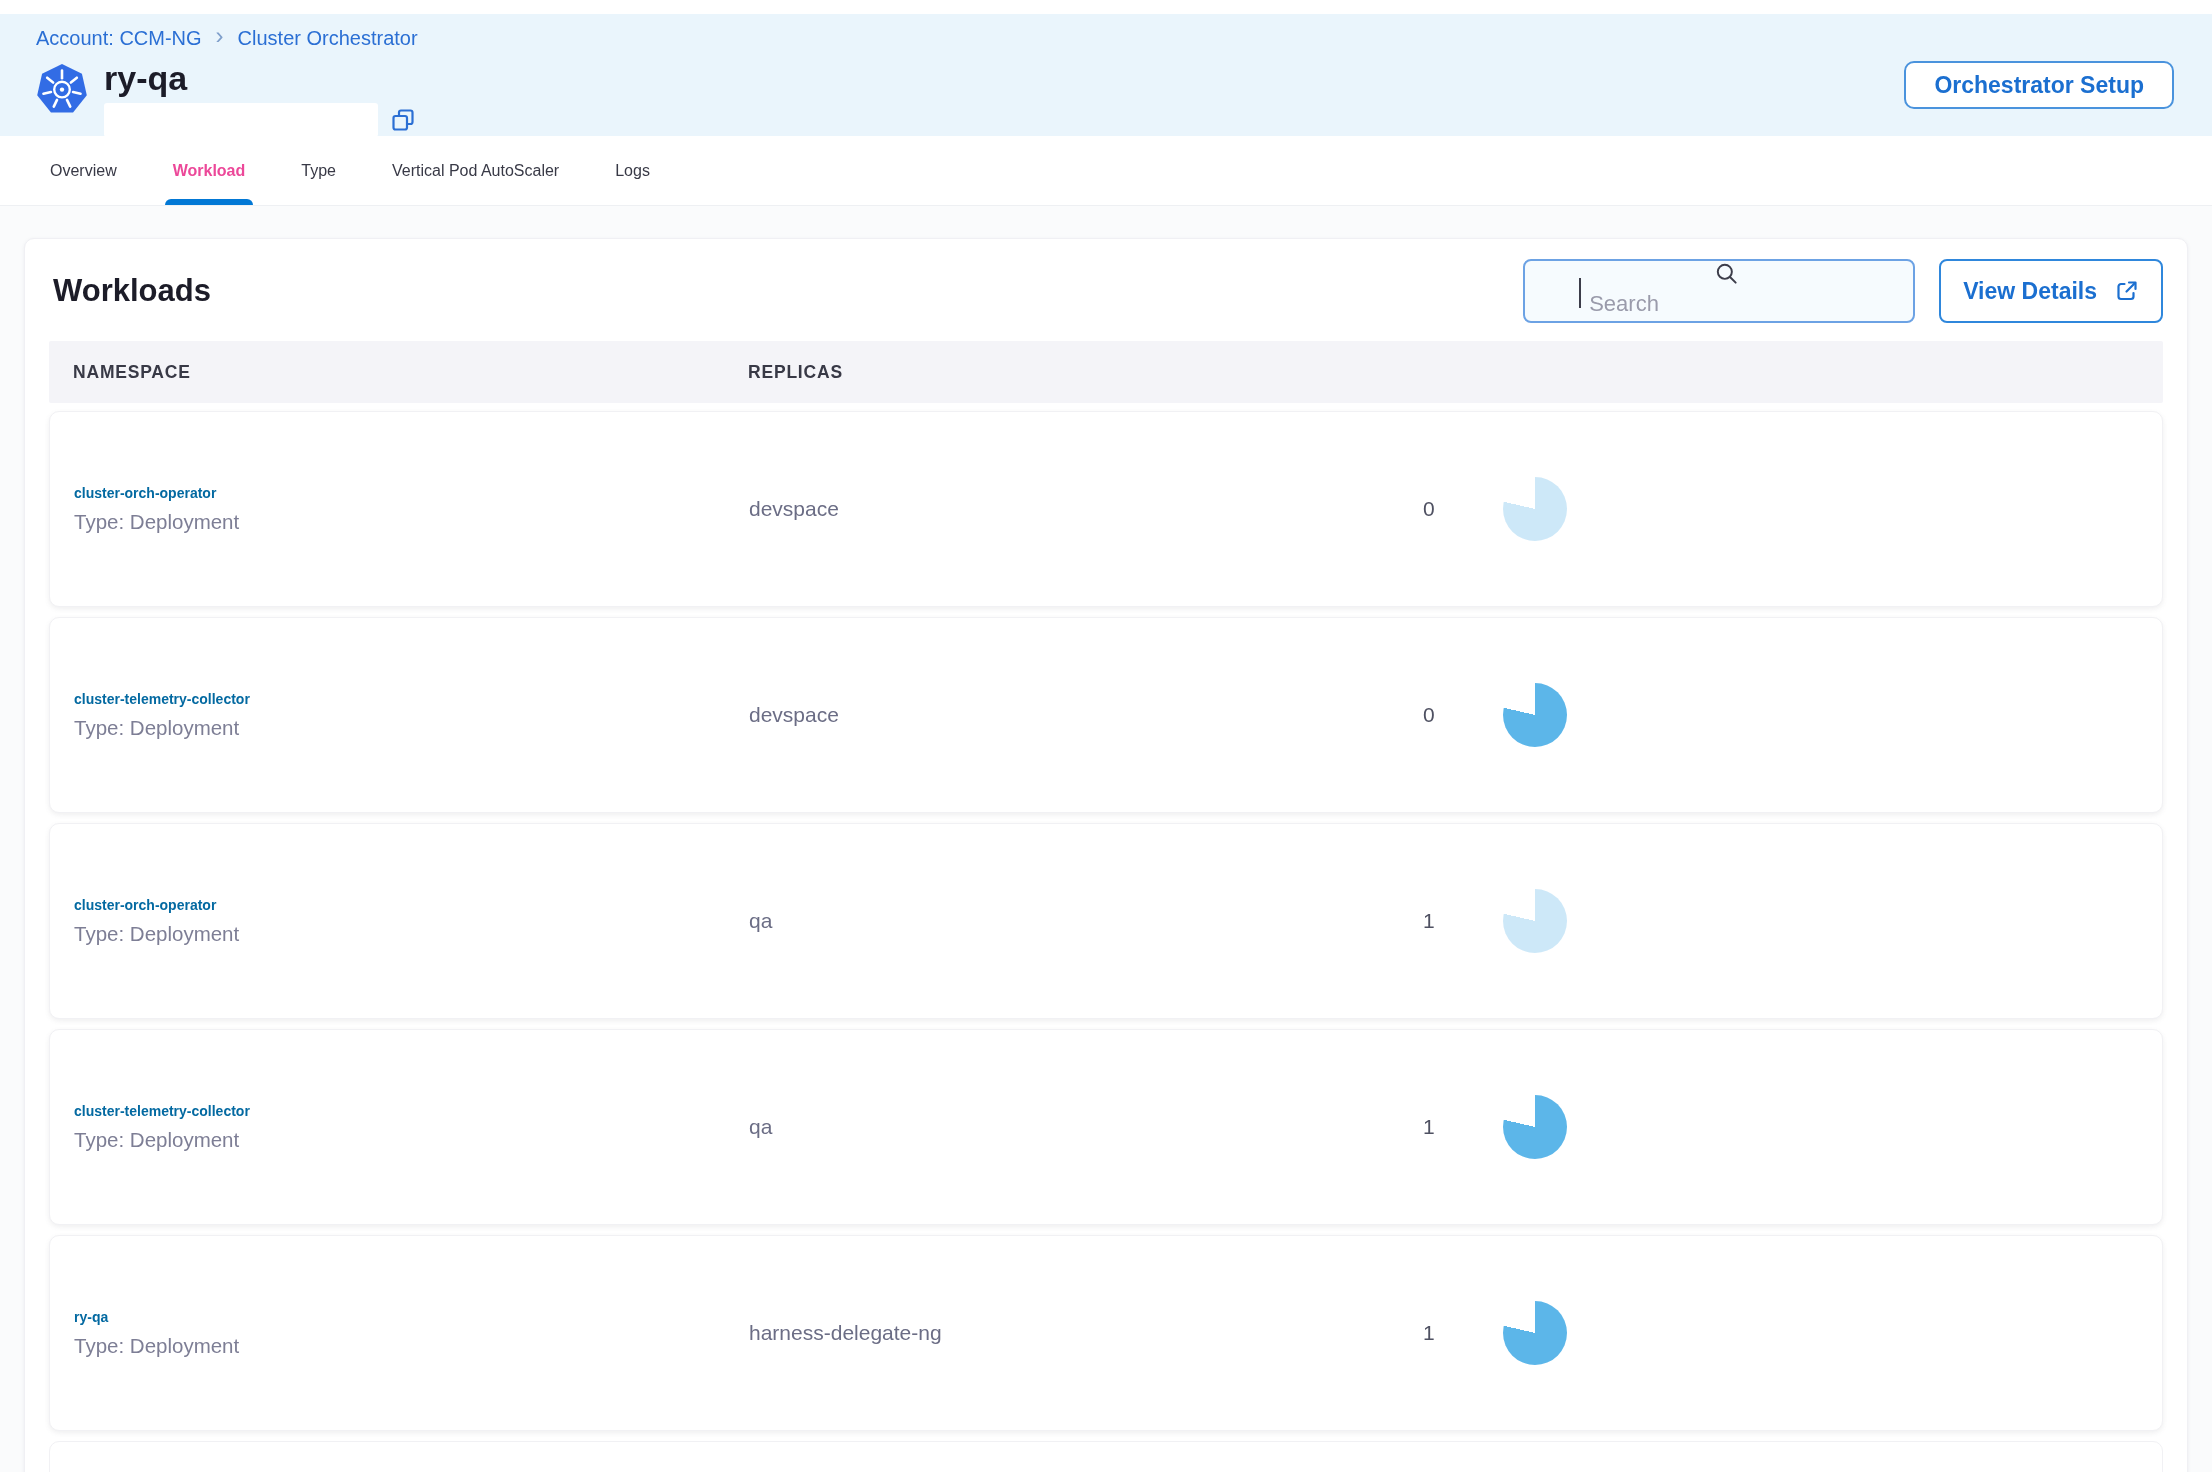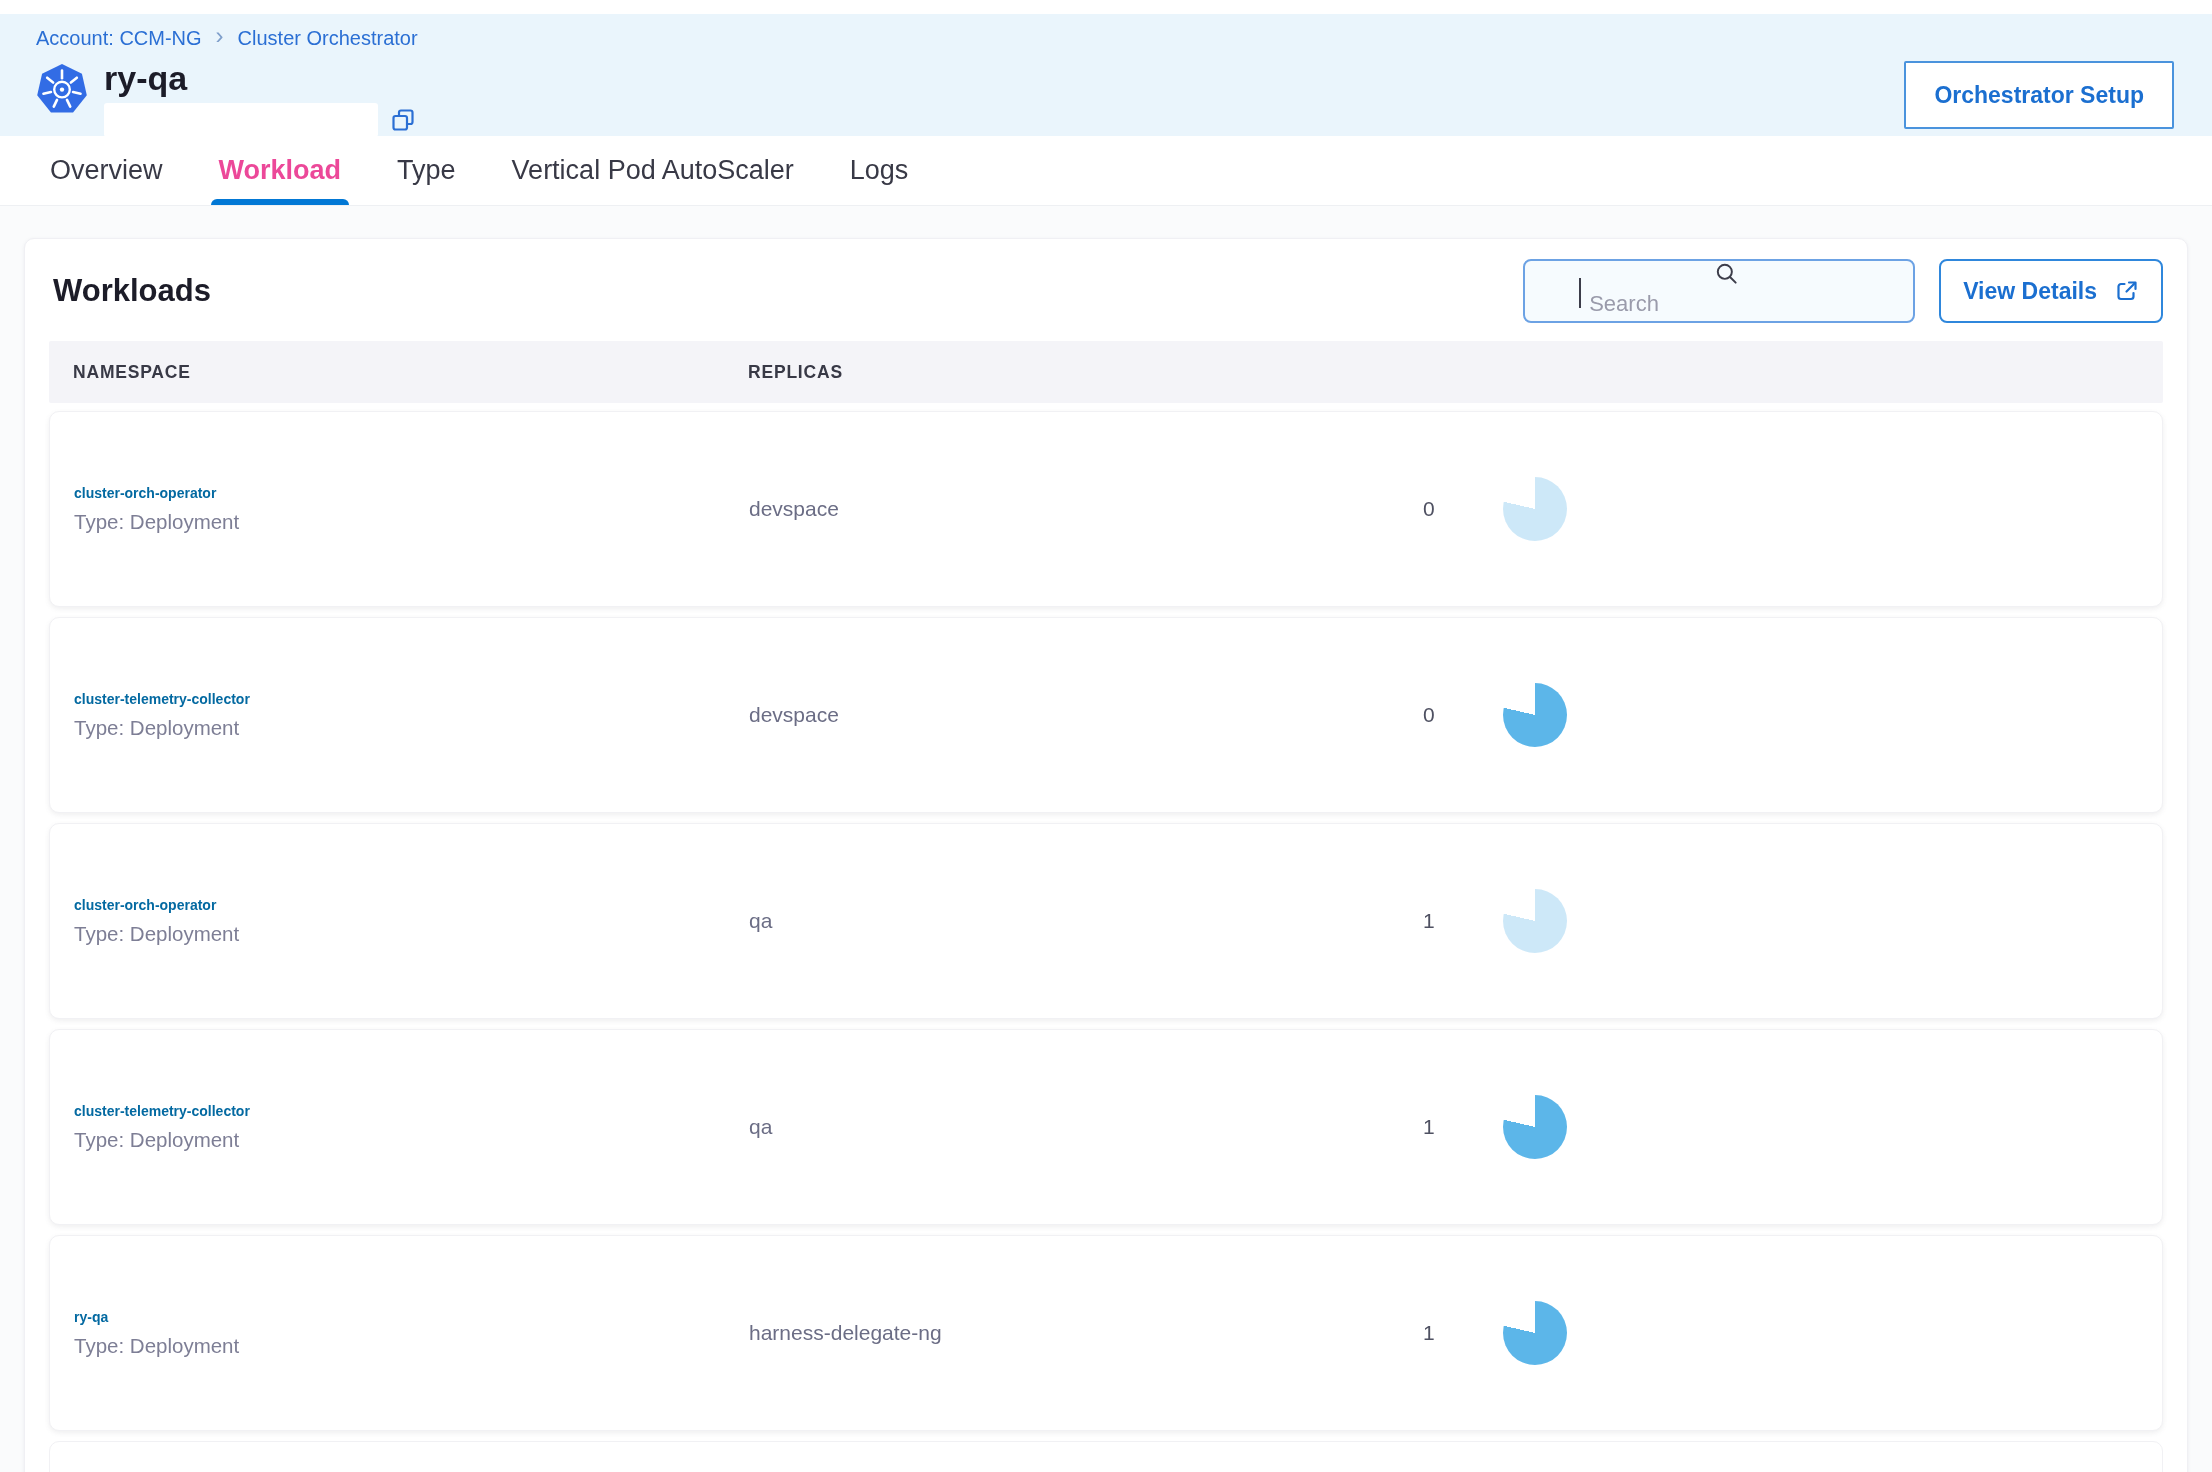--- a/index.html
+++ b/index.html
@@ -14,28 +14,28 @@
   .breadcrumb a { color:#2b6fd4; text-decoration:none; cursor:pointer; }
   .crumb-sep { color:#7f9fcb; font-size:24px; line-height:1; transform:translateY(-2px); }
   .title-row { display:flex; align-items:flex-start; gap:16px; margin-top:10px; }
   .k8s-badge { width:52px; height:54px; flex:0 0 auto; margin-top:2px; }
   .title-col { display:flex; flex-direction:column; }
   .cluster-title { font-size:34px; font-weight:700; color:#1c1c28; line-height:1.1; }
   .id-row { display:flex; align-items:center; gap:10px; margin-top:6px; }
   .id-redacted { width:274px; height:34px; background:#ffffff; border-radius:3px; }
   .copy-btn { width:30px; height:30px; display:flex; align-items:center; justify-content:center;
     cursor:pointer; background:transparent; border:none; }
-  .setup-btn { position:absolute; top:47px; right:38px; height:68px; padding:0 28px;
-    background:#ffffff; border:2px solid #4a93dd; border-radius:2px;
+  .setup-btn { position:absolute; top:47px; right:38px; height:48px; padding:0 28px;
+    background:#ffffff; border:2px solid #4a93dd; border-radius:10px;
     color:#1b6fd0; font-weight:700; font-size:23px; font-family:inherit; cursor:pointer; }
 
   
   .tab-bar { height:70px; background:#ffffff; display:flex; align-items:stretch; gap:56px;
     padding:0 0 0 50px; border-bottom:1px solid #eef0f3; }
-  .tab { position:relative; display:flex; align-items:center; font-size:27px; color:#383946;
+  .tab { position:relative; display:flex; align-items:center; font-size:16px; color:#383946;
     cursor:pointer; white-space:nowrap; }
   .tab.active { color:#ec4899; font-weight:700; }
   .tab.active::after { content:""; position:absolute; left:-8px; right:-8px; bottom:0;
     height:6px; background:#0278d5; border-radius:6px 6px 0 0; }
 
   
   .page-body { height:1268px; background:#fafbfc; padding:32px 24px 0 24px; }
   .panel { background:#ffffff; border:1px solid #f0f0f4; border-radius:10px;
     box-shadow:0 1px 4px rgba(40,41,61,0.06); padding:20px 24px 24px 24px; min-height:1260px; }
 

